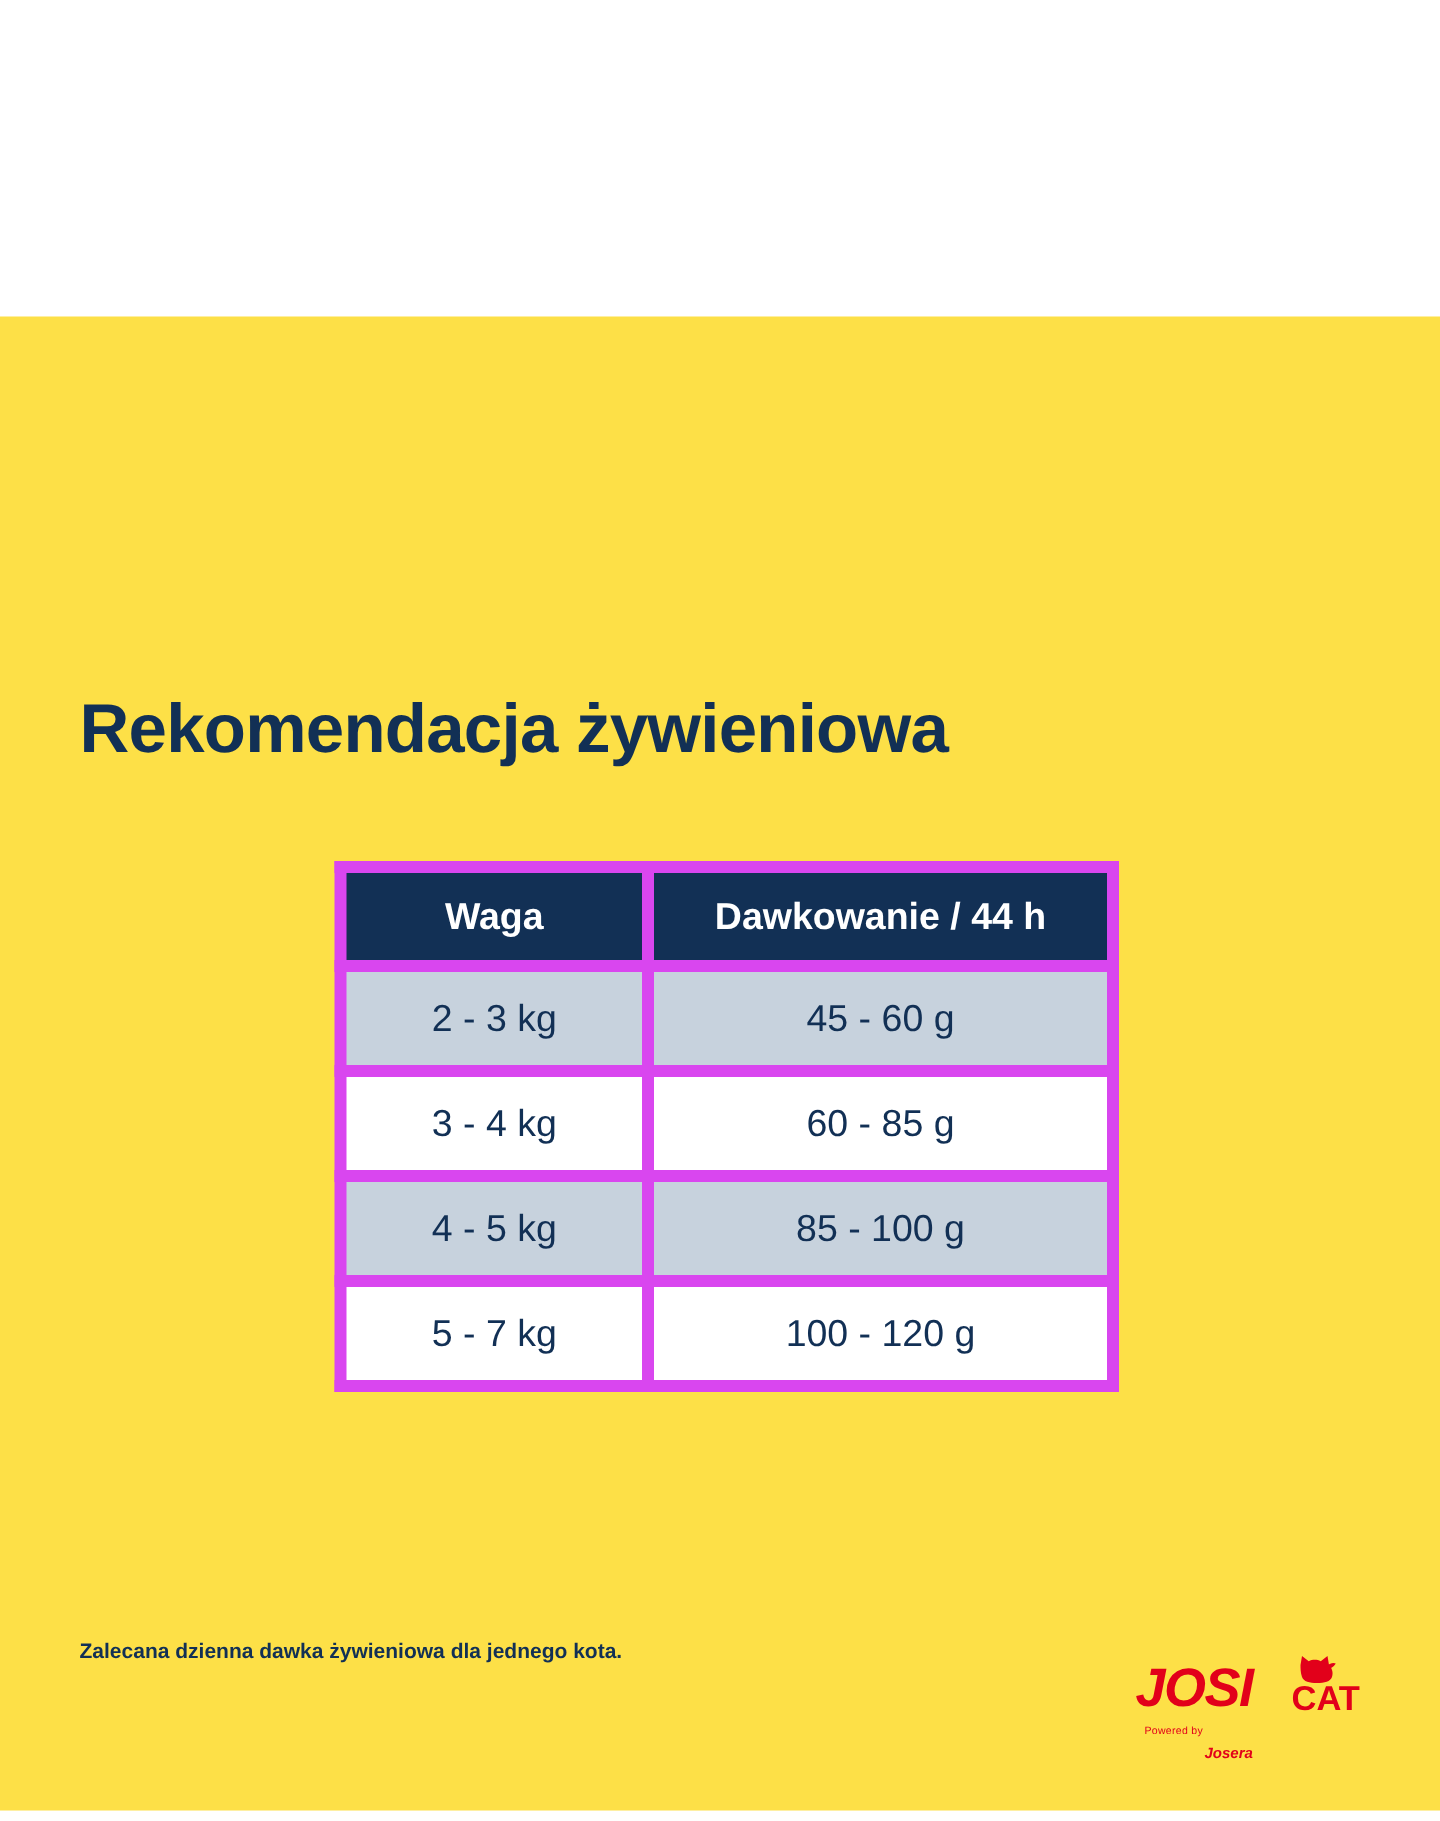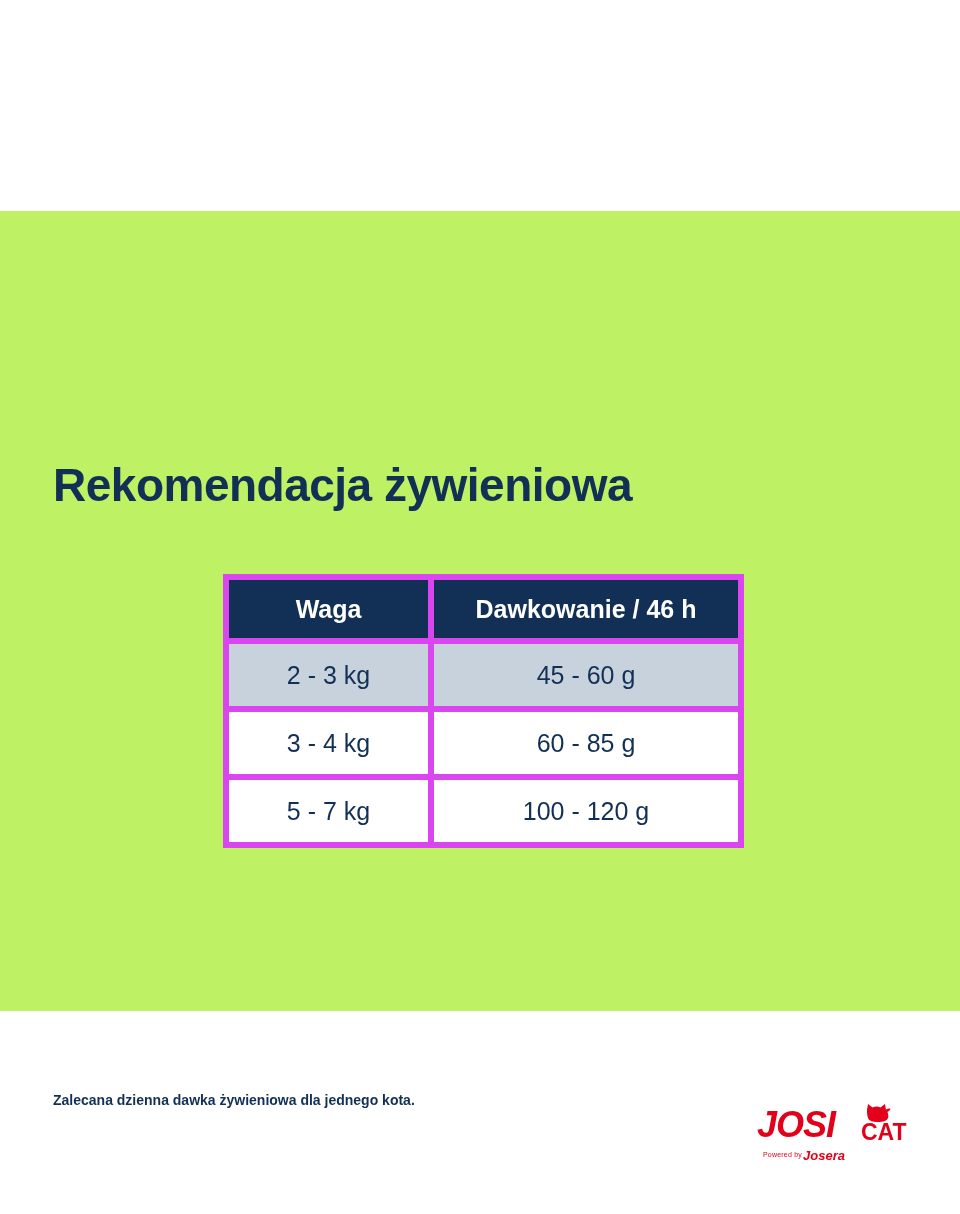--- a/index.html
+++ b/index.html
@@ -20,22 +20,22 @@
     top: 0;
     width: 960px;
     height: 1214px;
     background: #ffffff;
   }
   .panel {
     position: absolute;
     left: 0;
     top: 211px;
     width: 960px;
-    height: 800px;
-    background: #bef264;
+    height: 996px;
+    background: #fde047;
   }
   .title {
     position: absolute;
     left: 53px;
     top: 249px;
     font-size: 46px;
     font-weight: bold;
     color: #123055;
     letter-spacing: -0.5px;
     line-height: 1.1;
@@ -47,21 +47,21 @@
     top: 363px;
     width: 515px;
   }
   table.dosage {
     border-collapse: collapse;
     width: 515px;
     table-layout: fixed;
   }
   table.dosage th,
   table.dosage td {
-    border: 6px solid #d946ef;
+    border: 8px solid #d946ef;
     text-align: center;
     color: #123055;
     font-size: 25px;
     height: 62px;
     padding: 0;
     font-weight: normal;
   }
   table.dosage th {
     background: #123055;
     color: #ffffff;
@@ -127,22 +127,22 @@
     position: absolute;
     left: 6px;
     top: 44px;
     font-size: 7px;
     color: #e2001a;
     letter-spacing: 0.2px;
   }
   .logo-josera {
     position: absolute;
     left: 46px;
-    top: 41px;
-    font-size: 13px;
+    top: 57px;
+    font-size: 10px;
     color: #e2001a;
     font-style: italic;
     font-weight: bold;
   }
 </style>
 </head>
 <body>
 
 <div class="page">
 
@@ -152,31 +152,35 @@
 
     <div class="table-wrap">
       <table class="dosage">
         <colgroup>
           <col class="c1">
           <col class="c2">
         </colgroup>
         <thead>
           <tr>
             <th>Waga</th>
-            <th>Dawkowanie / 46 h</th>
+            <th>Dawkowanie / 44 h</th>
           </tr>
         </thead>
         <tbody>
           <tr class="alt">
             <td>2 - 3 kg</td>
             <td>45 - 60 g</td>
           </tr>
           <tr class="plain">
             <td>3 - 4 kg</td>
             <td>60 - 85 g</td>
+          </tr>
+          <tr class="alt">
+            <td>4 - 5 kg</td>
+            <td>85 - 100 g</td>
           </tr>
           <tr class="plain">
             <td>5 - 7 kg</td>
             <td>100 - 120 g</td>
           </tr>
         </tbody>
       </table>
     </div>
 
     <div class="footnote">Zalecana dzienna dawka żywieniowa dla jednego kota.</div>

